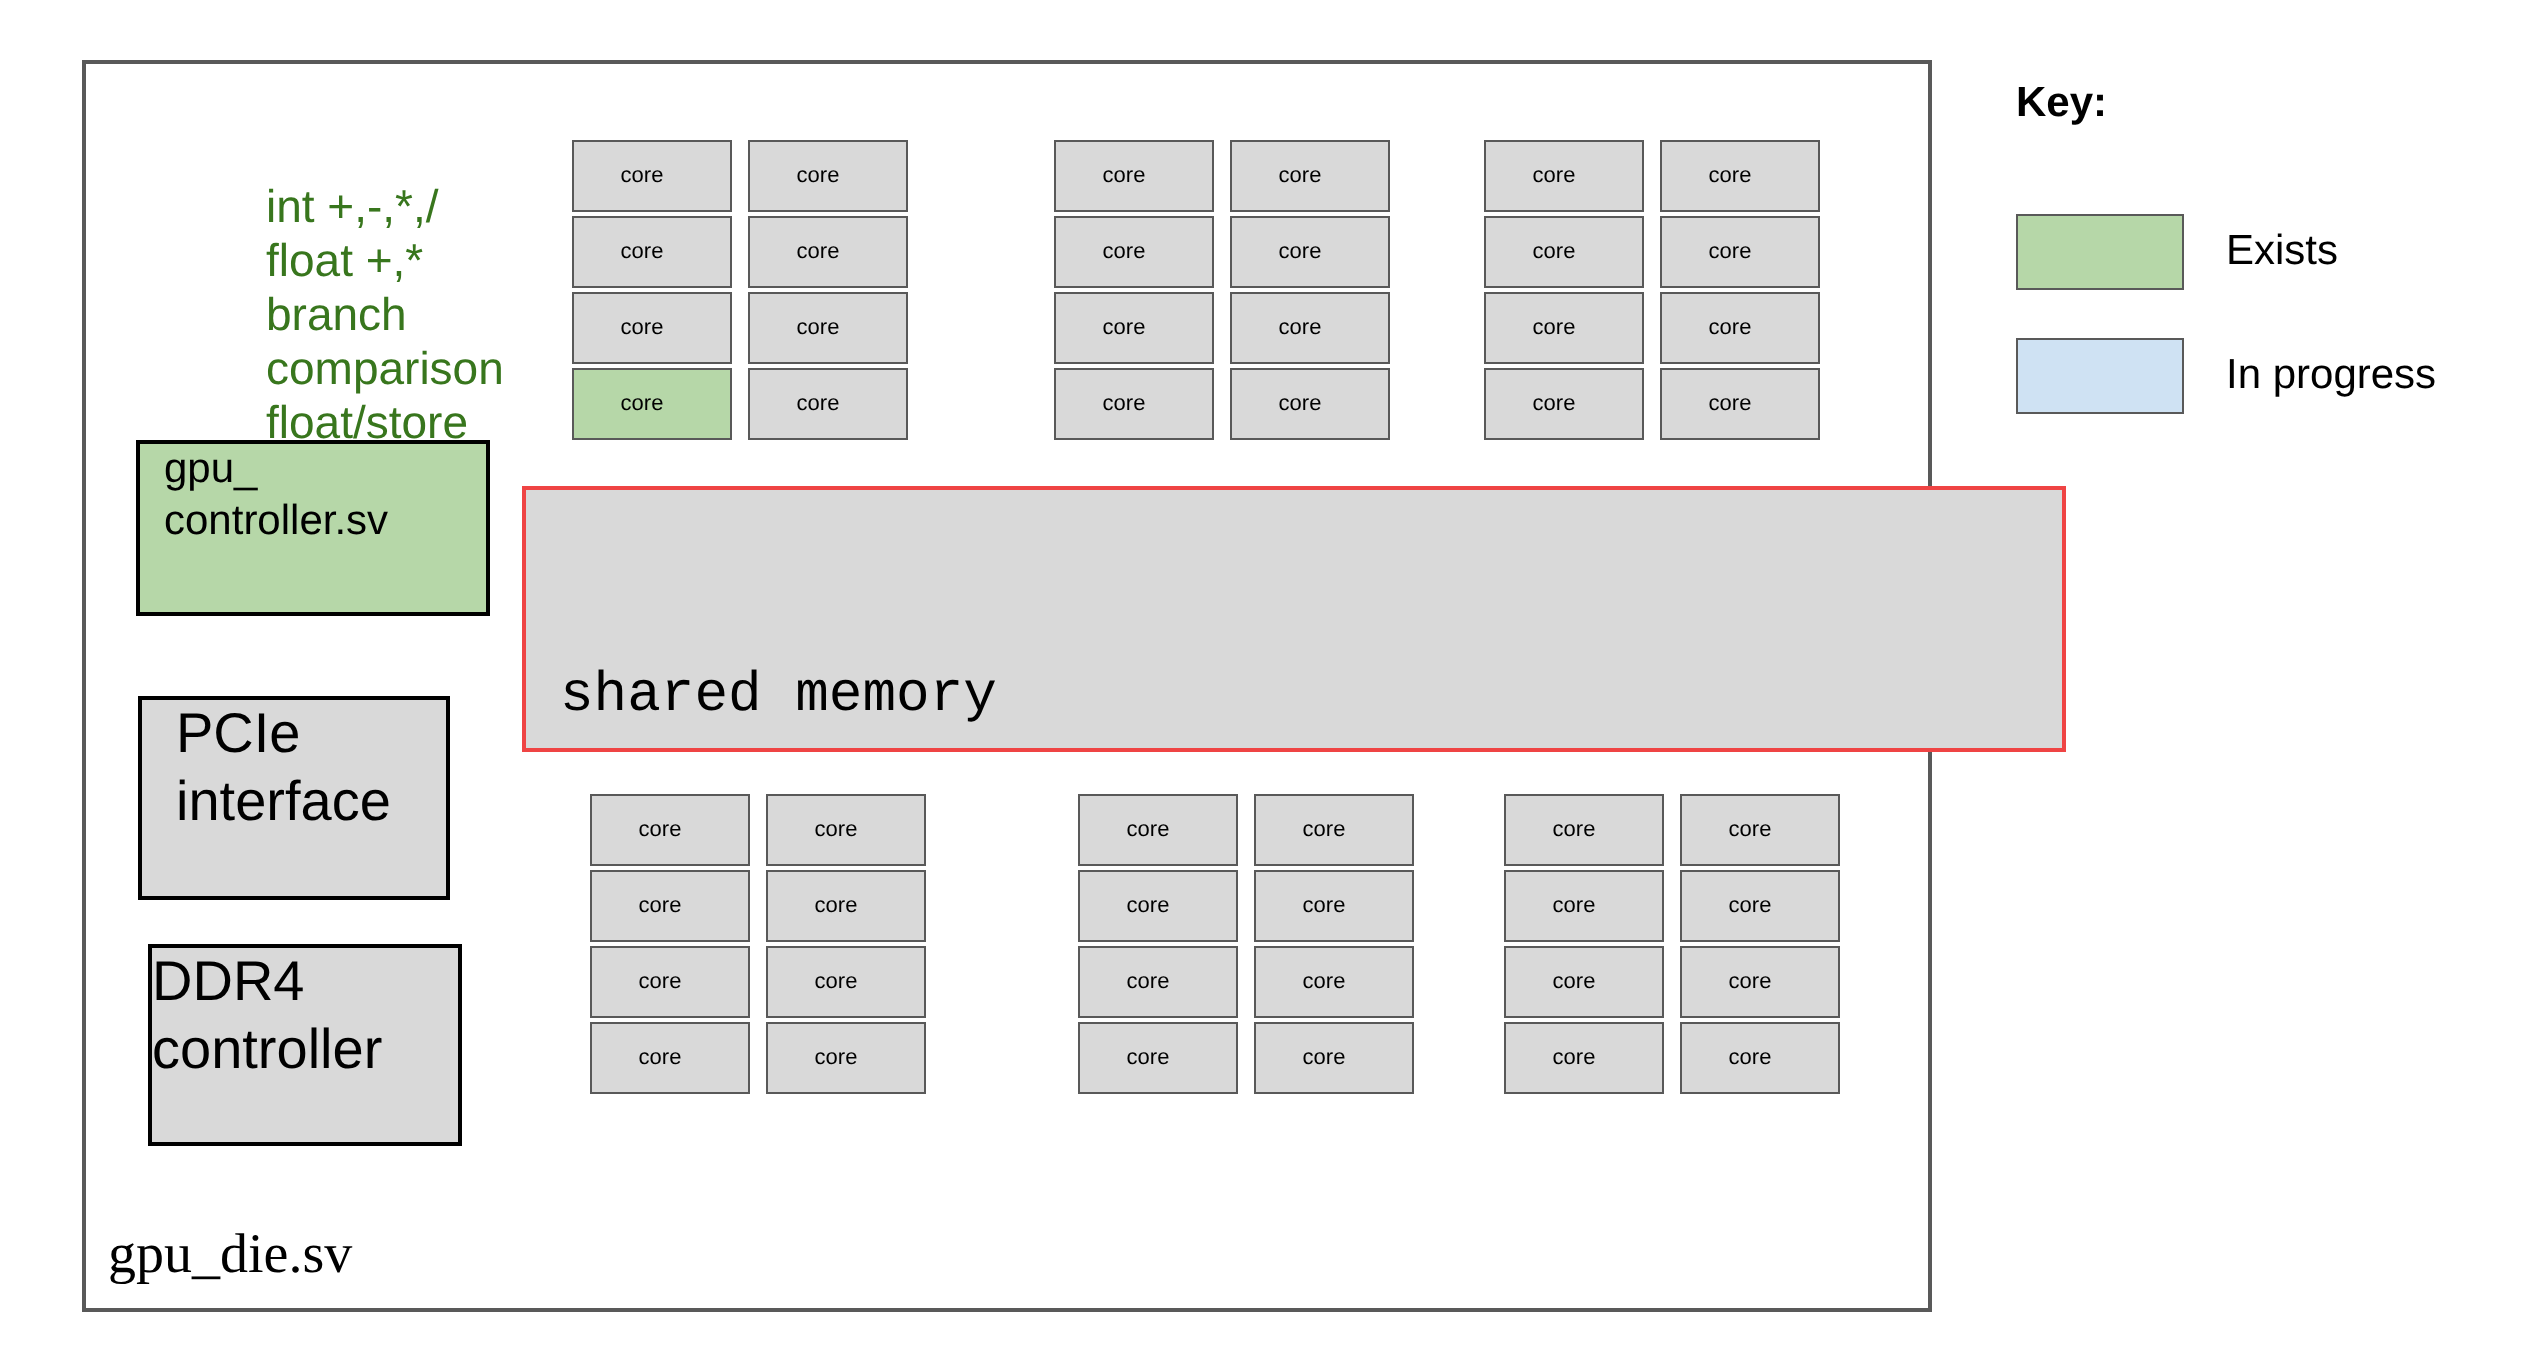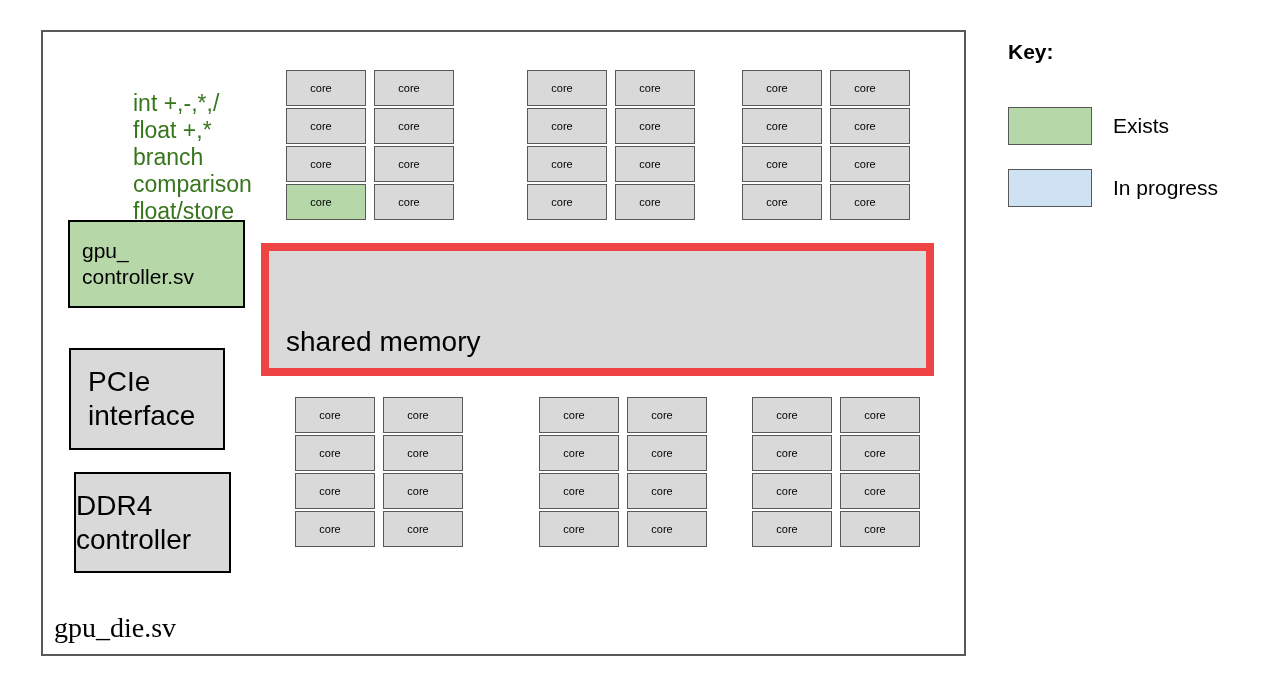--- a/index.html
+++ b/index.html
@@ -26,42 +26,43 @@
     font-size: 23px; line-height: 27px;
     color: #38761d;
     white-space: nowrap;
     margin-top: 14px;
   }
 
   
   .module {
     border: 2px solid #000000;
     background: #d9d9d9;
-    display: flex; flex-direction: column; justify-content: center;
+    display: flex; flex-direction: column; 
   }
   .module.green { background: #b6d7a8; }
 
   .gpu-controller {
     left: 25px; top: 188px; width: 177px; height: 88px;
     font-size: 21px; line-height: 26px; padding-left: 12px;
   }
   .pcie {
     left: 26px; top: 316px; width: 156px; height: 102px;
     font-size: 28px; line-height: 34px; padding-left: 17px;
   }
   .ddr4 {
     left: 31px; top: 440px; width: 157px; height: 101px;
     font-size: 28px; line-height: 34px; 
   }
 
   
   .shared {
-    left: 218px; top: 211px; width: 673px; height: 133px;
-    border: 8px solid #ef4444;
+    left: 218px; top: 211px; width: 772px; height: 133px;
+    border: 2px solid #ef4444;
     background: #d9d9d9;
+    font-family: Liberation Mono, monospace;
   }
   .shared-label {
     position: absolute; left: 17px; bottom: 10px;
     font-size: 28px;
   }
 
   
   .die-label {
     left: 11px; top: 580px;
     font-size: 28px;

